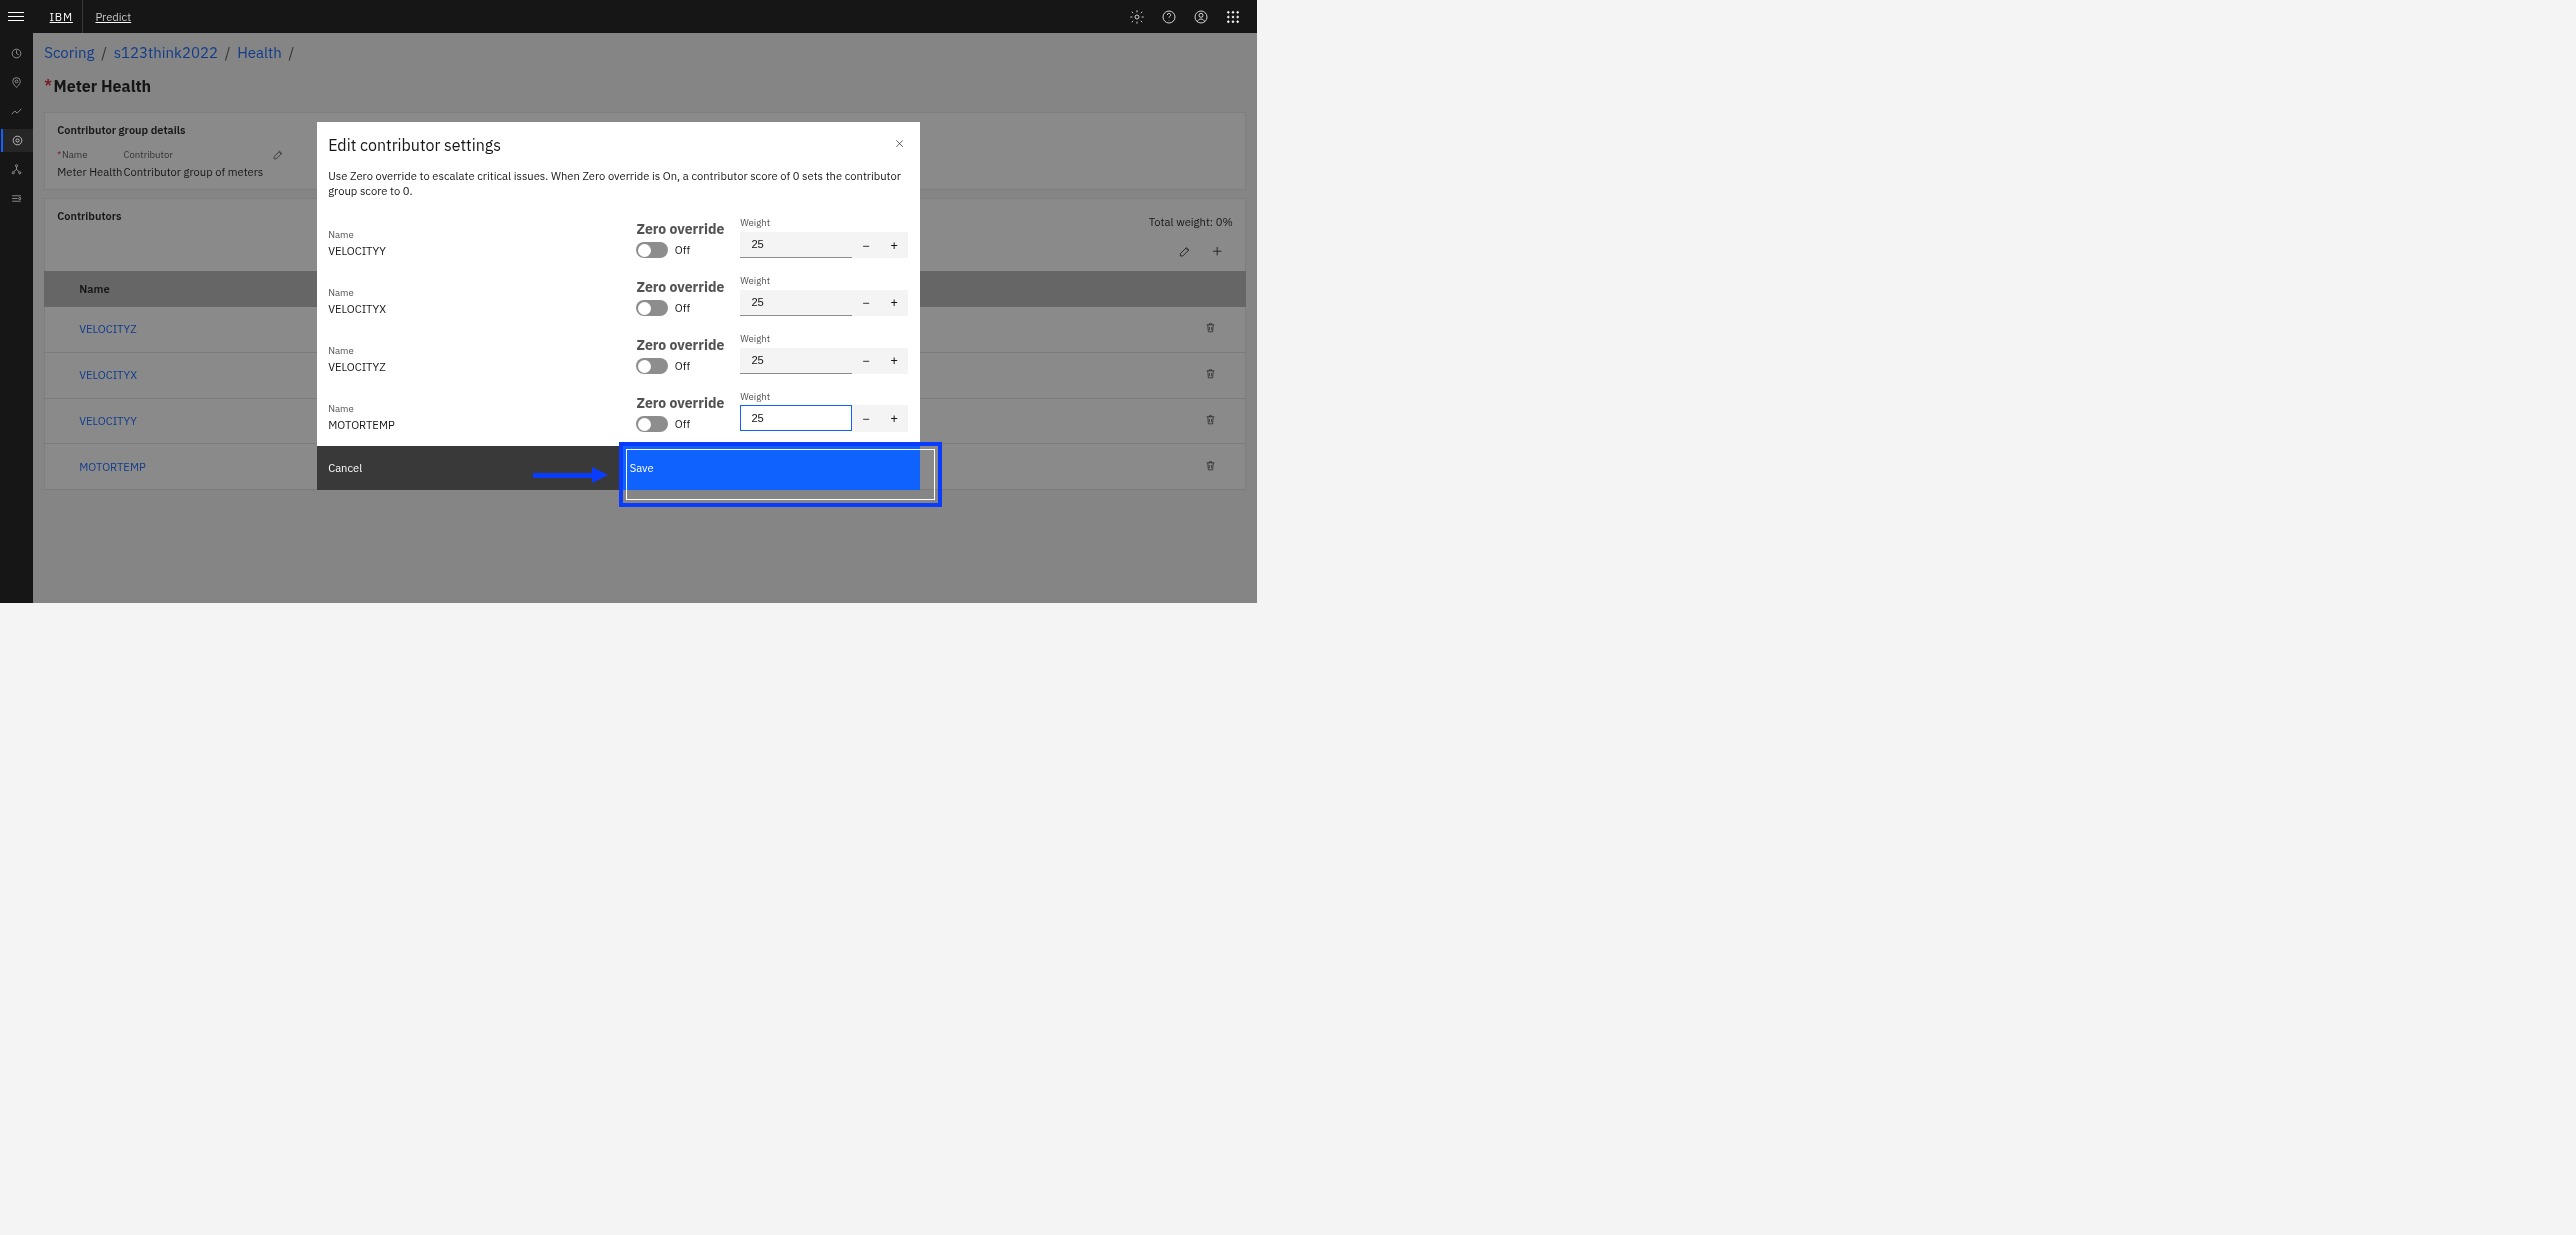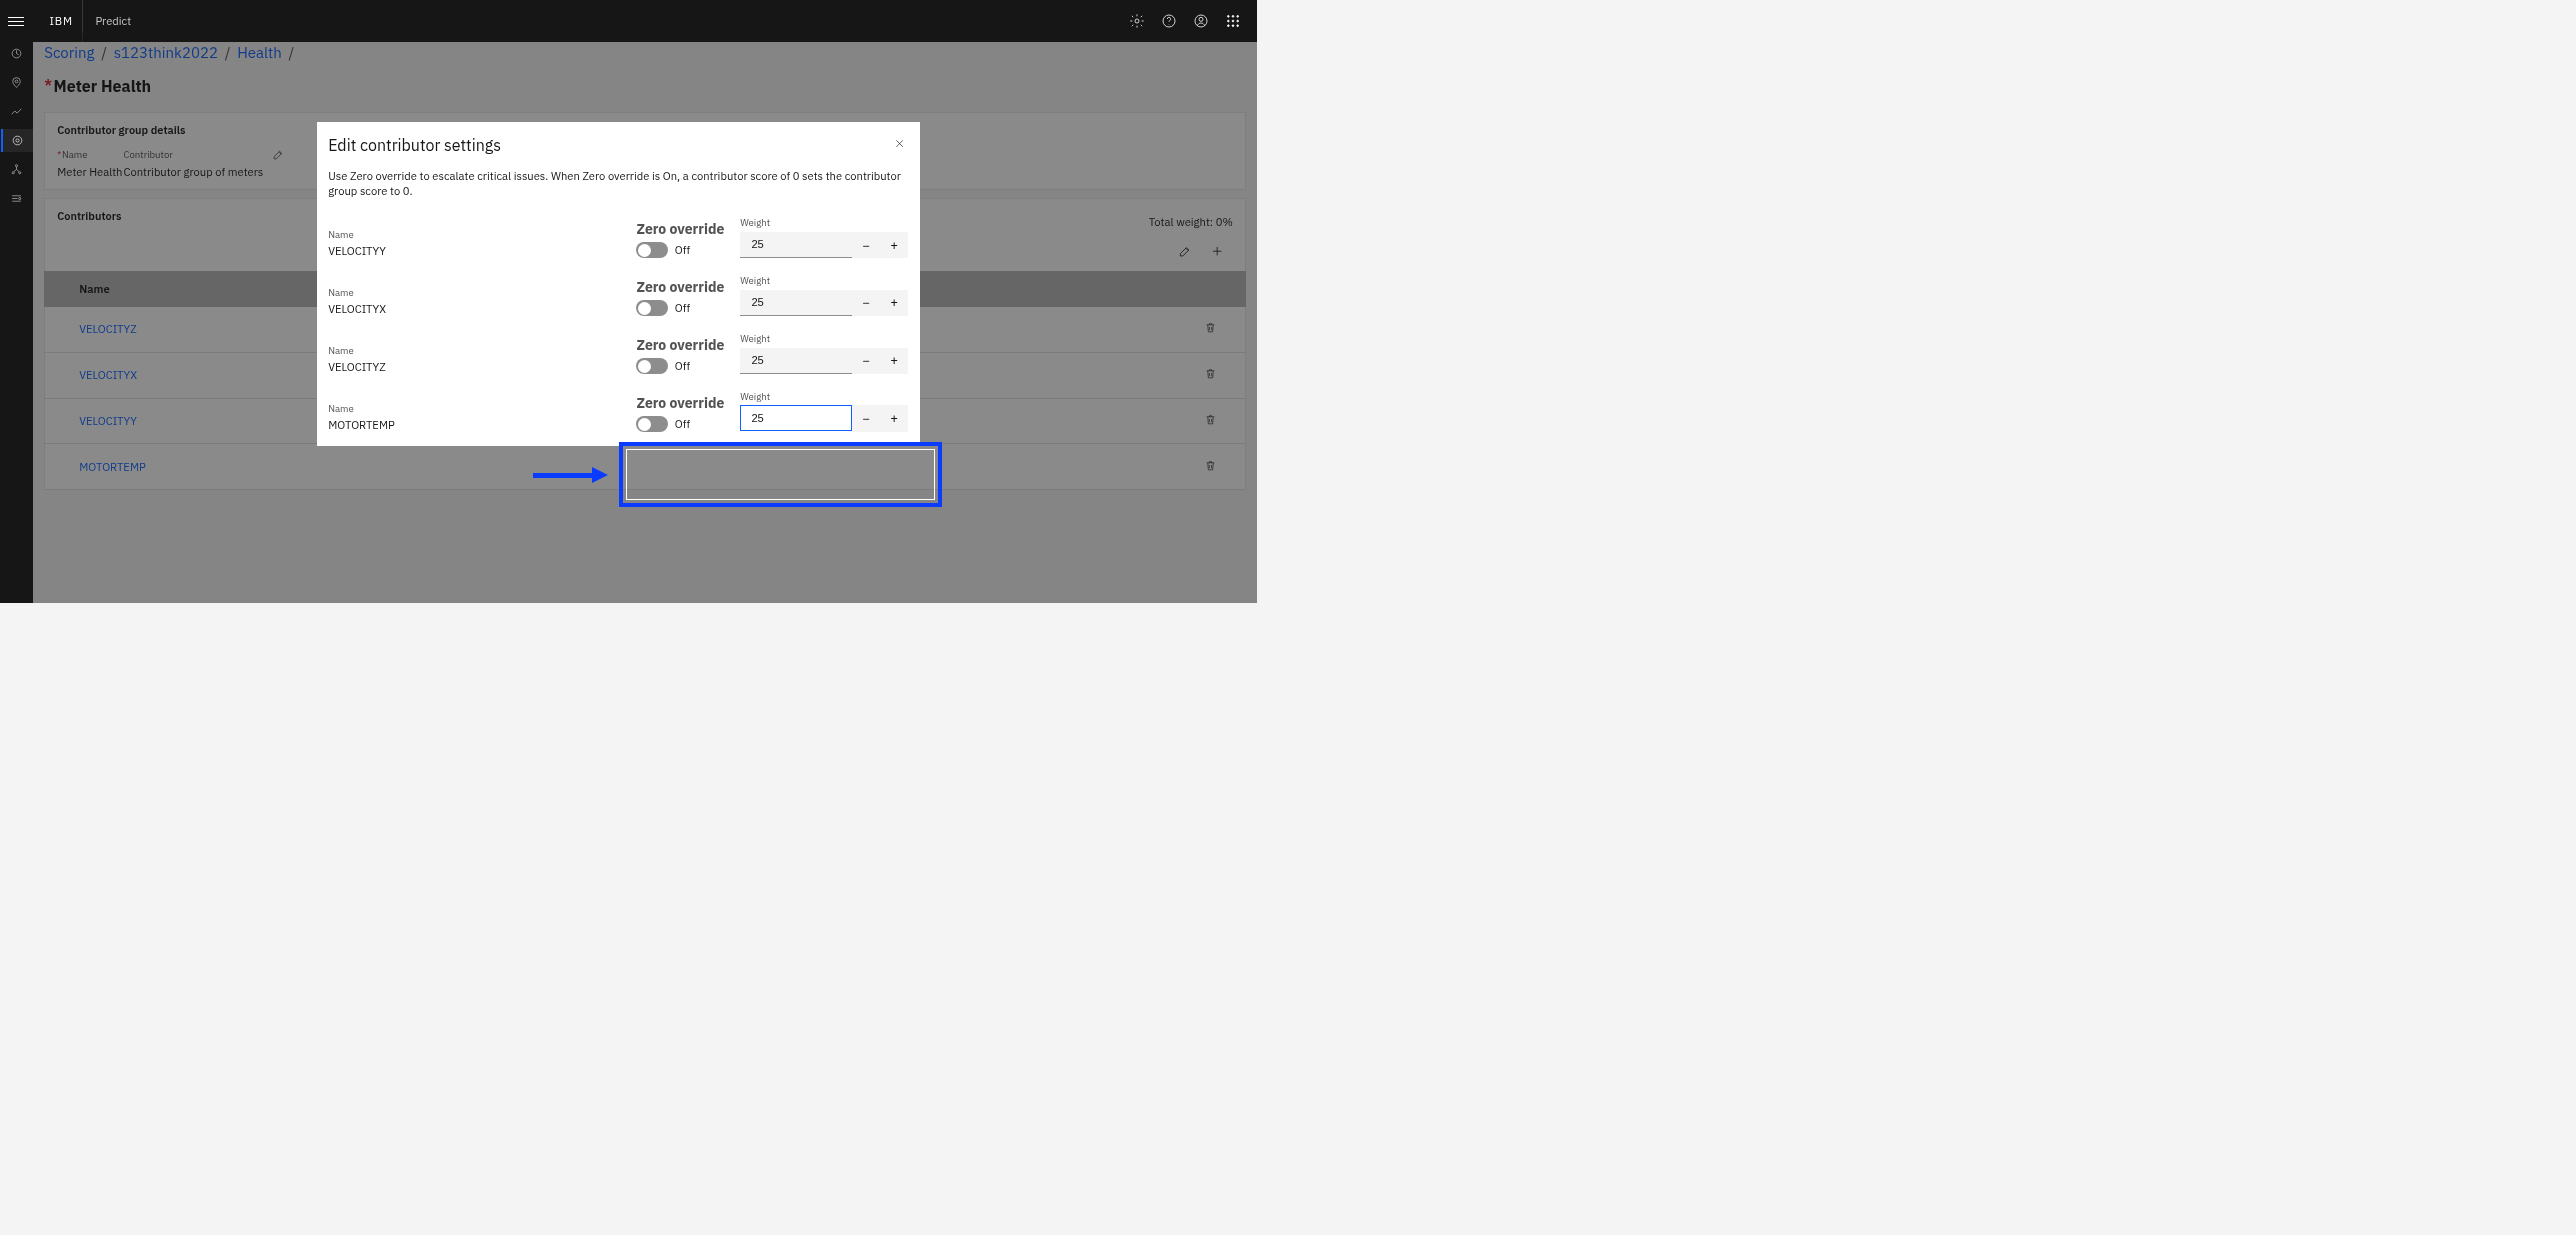--- a/index.html
+++ b/index.html
@@ -9,28 +9,29 @@
     color: #161616;
     background: #f4f4f4;
     width: 1257px;
     height: 603px;
     overflow: hidden;
     position: relative;
   }
 
   
   .top-header {
-    height: 42px;
+    height: 33px;
     background: #161616;
     display: flex;
     align-items: center;
     padding: 0 8px;
     color: #fff;
     position: relative;
     z-index: 1;
+    text-decoration: underline;
   }
   .hamburger-btn {
     width: 16px; height: 16px;
     display:flex; flex-direction:column; justify-content:center;
     gap:3.2px; cursor:pointer;
     margin-right: 16px;
   }
   .hamburger-btn span { display:block; height:0.8px; background:#fff; }
   .brand-ibm { font-weight:400; letter-spacing:0.8px; font-size:11.2px; padding:0 9.6px; border-right:0.8px solid #393939; height:100%; display:flex; align-items:center; }
   .brand-app { font-size:11.2px; padding:0 12px; color:#c6c6c6; }
@@ -467,20 +468,28 @@
             <div class="num-input-wrap">
               <input class="num-input focused" value="25" style="">
               <div class="stepper-btn">−</div>
               <div class="stepper-btn">+</div>
             </div>
           </div>
         </div>
       </div>
 
   </div>
+  <div class="modal-footer">
+    <div class="btn-cancel">
+        <span>Cancel</span>
+      </div>
+    <div class="btn-save">
+        <span>Save</span>
+      </div>
+  </div>
 </div>
 
 <div class="anno-box">
     <div class="anno-box-inner"></div>
   </div>
 <div class="anno-arrow">
   <div class="anno-arrow-line"></div>
     <div class="anno-arrow-head"></div>
 </div>
 

